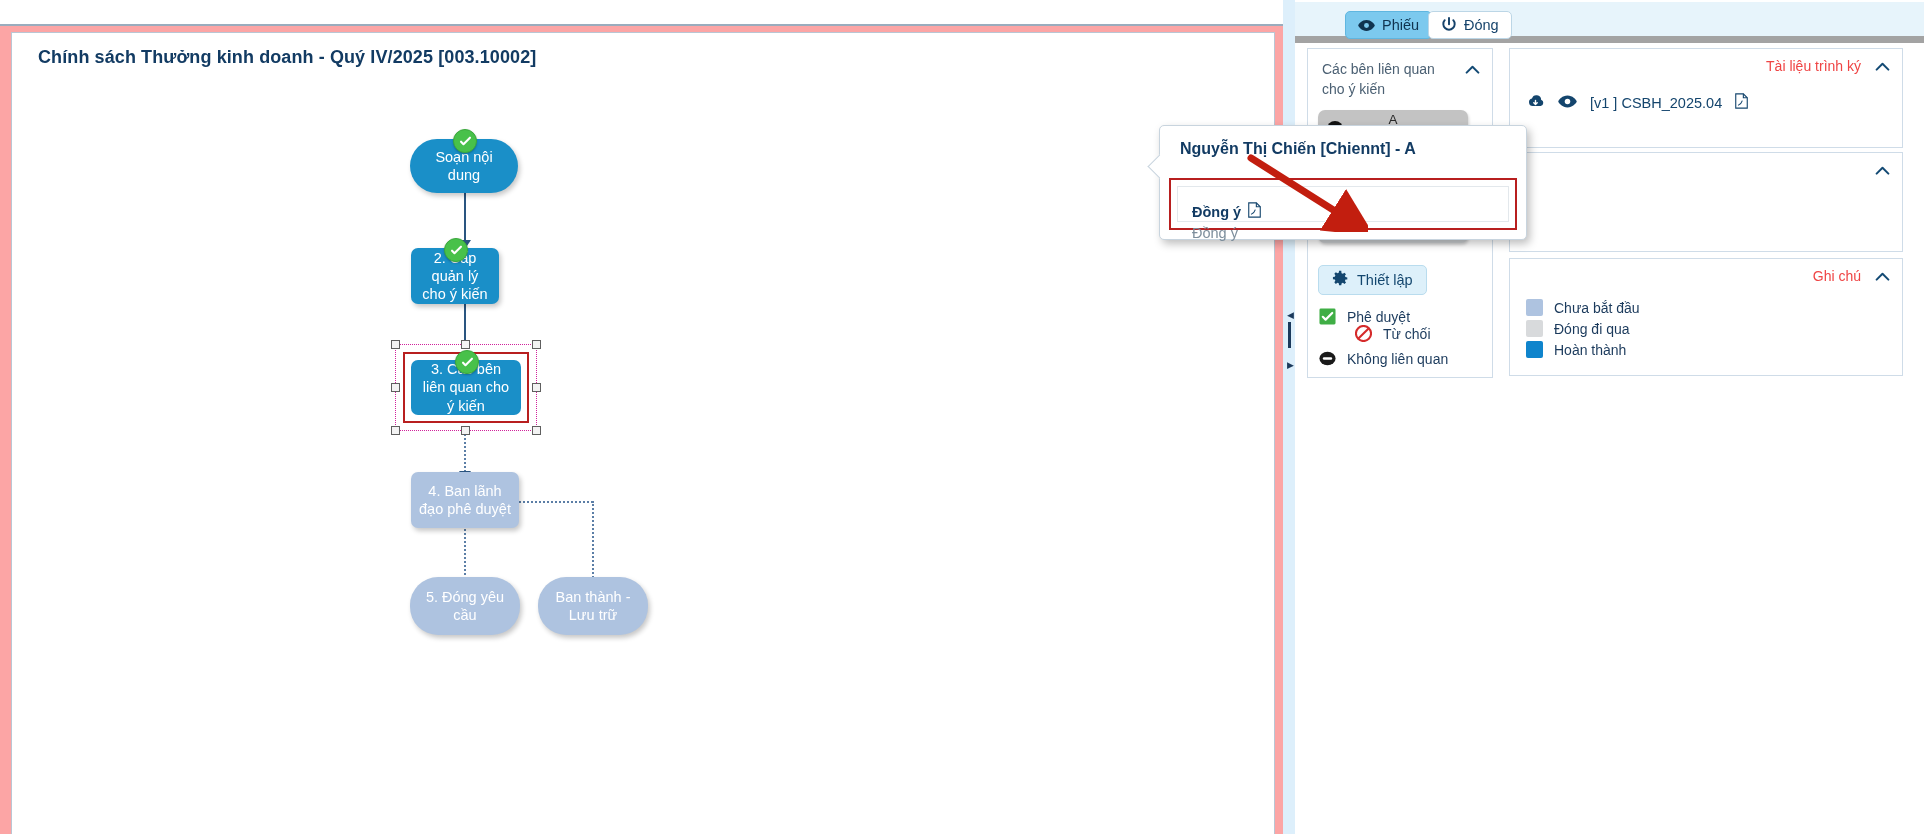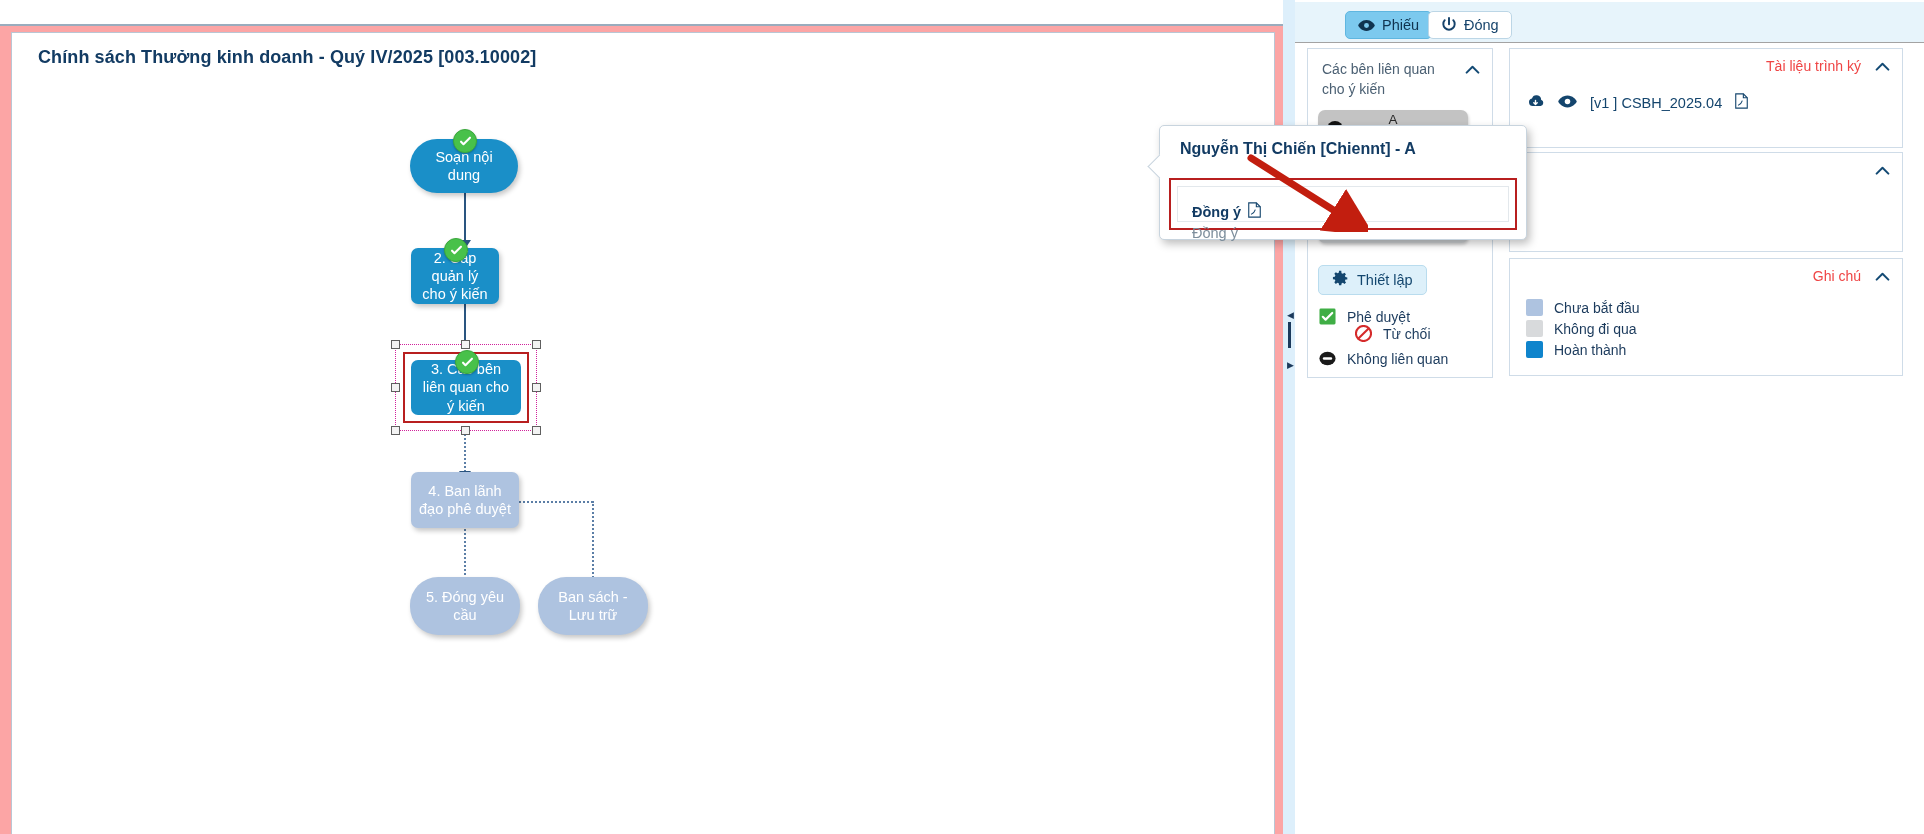--- a/index.html
+++ b/index.html
@@ -87,21 +87,21 @@
   
   .right-pane{
     position:absolute;left:1283px;top:0;width:641px;height:834px;
     background:#ffffff;box-sizing:border-box;
   }
   .right-rail{
     position:absolute;left:0;top:0;width:12px;height:834px;background:#ddeffb;
   }
   .toolbar{
     position:absolute;left:12px;top:2px;width:629px;height:41px;
-    background:#e7f4fb;border-bottom:1px solid #a3a3a3;box-sizing:border-box;
+    background:#e7f4fb;border-bottom:7px solid #a3a3a3;box-sizing:border-box;
   }
   .btn{
     position:absolute;top:9px;height:28px;border-radius:5px;
     display:flex;align-items:center;gap:7px;padding:0 12px;
     box-sizing:border-box;font-size:14.5px;cursor:pointer;
     background:#ffffff;border:1px solid #bcd6e6;color:#16436b;
   }
   .btn.active{background:#7cc9ee;border-color:#5fb6e0;color:#10334f;}
   .btn svg{display:block;}
 
@@ -250,21 +250,21 @@
 
         <div class="node pale rect" style="left:399px;top:393px;width:108px;height:56px;">
           <span>4. Ban lãnh đạo phê duyệt</span>
         </div>
 
         <div class="node pale pillsm" style="left:398px;top:498px;width:110px;height:58px;">
           <span>5. Đóng yêu cầu</span>
         </div>
 
         <div class="node pale pillsm" style="left:526px;top:498px;width:110px;height:58px;">
-          <span>Ban sách - Lưu trữ</span>
+          <span>Ban thành - Lưu trữ</span>
         </div>
 
       </div>
     </div>
   </div>
 
   <div class="right-pane">
     <div class="right-rail"></div>
 
     <div class="toolbar">
@@ -422,21 +422,21 @@
               <path d="M1.5 8.5L8 2l6.5 6.5" stroke="#134a74" stroke-width="2.2" fill="none" stroke-linecap="round" stroke-linejoin="round"></path>
             </svg>
         </span>
       </div>
       <div class="legend-row" style="left:16px;top:40px;">
         <span class="swatch" style="background:#aec3e0;"></span>
         <span>Chưa bắt đầu</span>
       </div>
       <div class="legend-row" style="left:16px;top:61px;">
         <span class="swatch" style="background:#d8dadc;"></span>
-        <span>Không đi qua</span>
+        <span>Đóng đi qua</span>
       </div>
       <div class="legend-row" style="left:16px;top:82px;">
         <span class="swatch" style="background:#0f84cc;"></span>
         <span>Hoàn thành</span>
       </div>
     </div>
 
     <div class="tip" style="left:-124px;top:125px;width:368px;height:115px;">
       <div class="tip-tail"></div>
       <div class="tip-title">Nguyễn Thị Chiến [Chiennt] - A</div>

